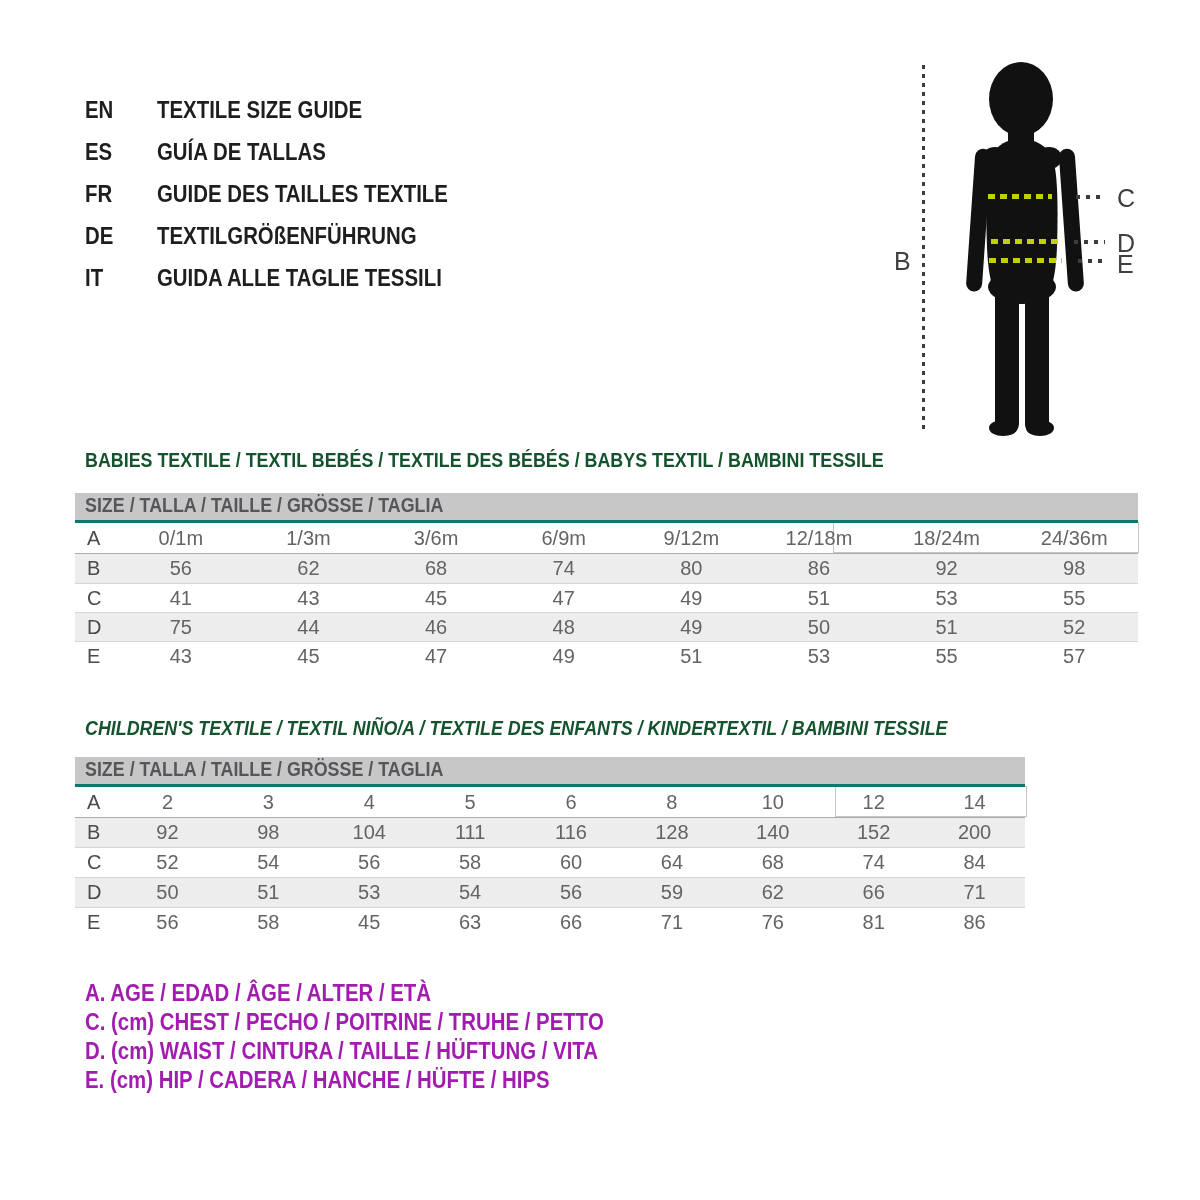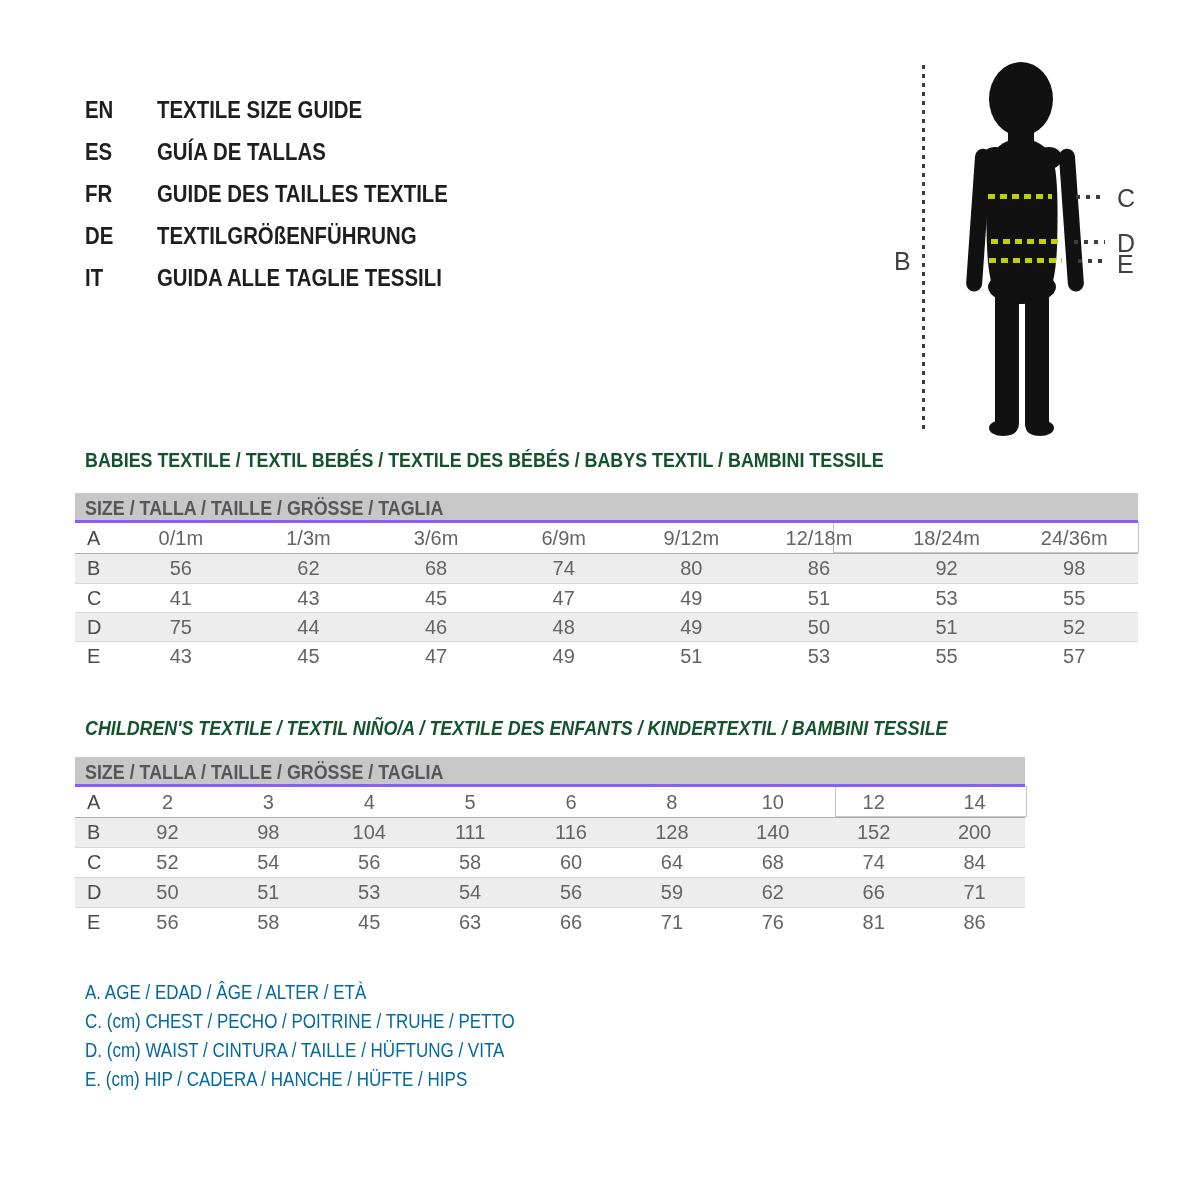--- a/index.html
+++ b/index.html
@@ -17,37 +17,37 @@
   .fig-label{font-size:25px;font-weight:400;color:#3f3f3f;line-height:20px;}
   .vdots{width:3px;background:repeating-linear-gradient(180deg,#3c3c3c 0 4px,transparent 4px 9px);}
   .hdots{height:4px;background:repeating-linear-gradient(90deg,#3c3c3c 0 4px,transparent 4px 10px);}
   .hdash{height:5px;background:repeating-linear-gradient(90deg,#bfd100 0 7px,transparent 7px 12px);}
 
   
   .section-heading{font-size:21px;font-weight:700;color:#14532d;line-height:22px;}
 
   
   .size-table{position:absolute;}
-  .thead{height:27px;background:#c7c7c7;border-bottom:3px solid #8b5cf6;display:flex;align-items:flex-end;
+  .thead{height:27px;background:#c7c7c7;border-bottom:3px solid #0f766e;display:flex;align-items:flex-start;
          padding-left:10px;box-sizing:content-box;position:relative;z-index:2;}
   .thead .cond{font-size:21px;font-weight:700;color:#55565a;}
   .tr{display:flex;align-items:center;position:relative;z-index:2;box-sizing:border-box;}
   .tr.rowA{height:30px;}
   .tr.rowB{height:30px;background:#ededed;border-top:1px solid #ababab;}
   .tr.rowC{height:29px;border-top:1px solid #d6d6d6;}
   .tr.rowD{height:29px;background:#ededed;border-top:1px solid #d6d6d6;}
   .tr.rowE{height:29px;border-top:1px solid #d6d6d6;}
   .children .tr.rowC,.children .tr.rowD,.children .tr.rowE{height:30px;}
   .th{width:30px;flex:0 0 30px;padding-left:12px;font-size:20px;color:#4a4a4c;}
   .td{flex:1;text-align:center;font-size:20px;color:#636466;}
   .rowA .td{font-size:20px;}
   .hl-box{position:absolute;background:#ffffff;border:1px solid #c6c6c6;box-sizing:border-box;z-index:1;}
 
   
-  .legend-line{font-size:20px;font-weight:400;color:#0369a1;line-height:29px;height:29px;}
+  .legend-line{font-size:24px;font-weight:700;color:#a21caf;line-height:29px;height:29px;}
 </style>
 </head>
 <body>
 
 <div class="canvas">
 
   <div class="abs lang-block">
     <div class="lang-row">
       <span class="lang-code"><span class="cond">EN</span></span>
       <span class="cond">TEXTILE SIZE GUIDE</span>

